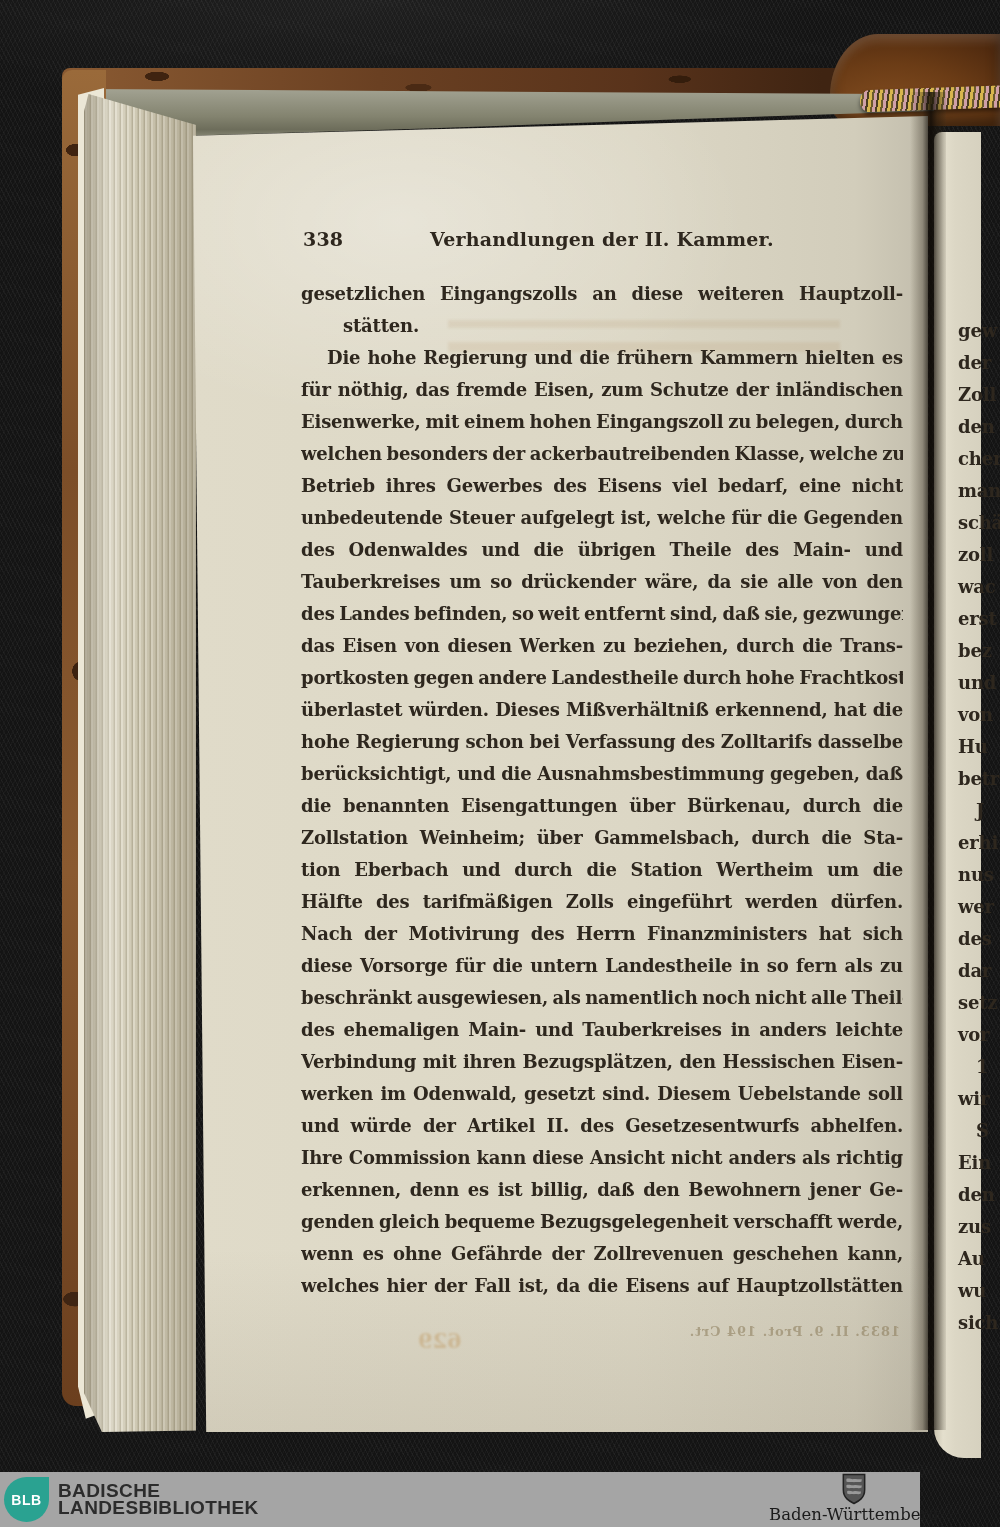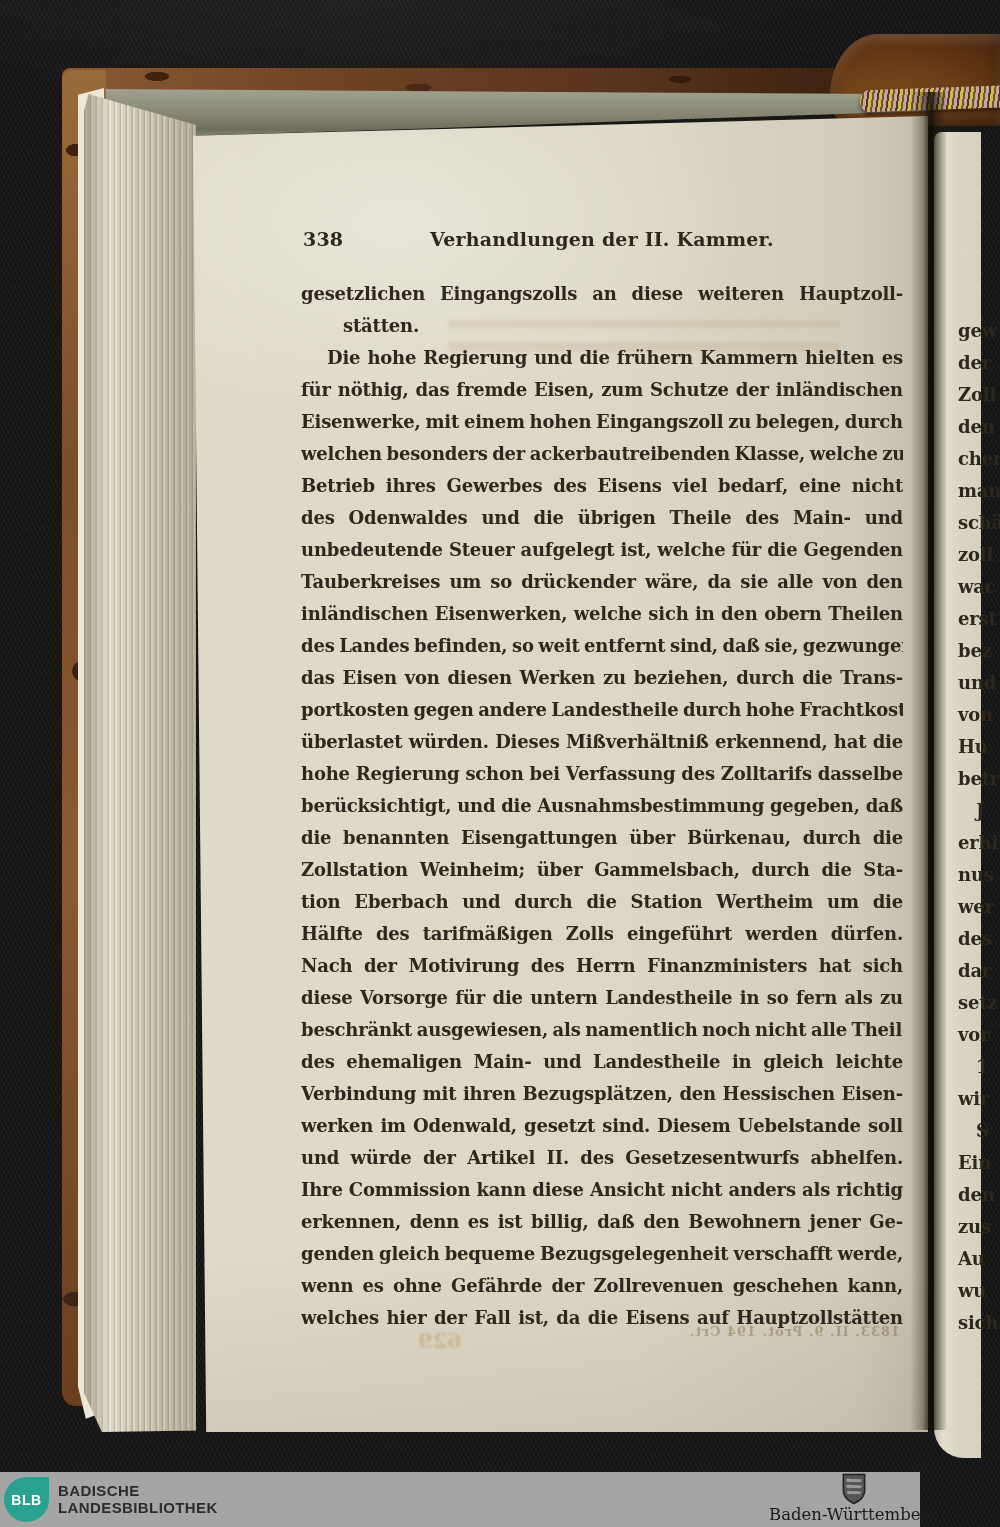--- a/index.html
+++ b/index.html
@@ -79,21 +79,21 @@
     color:#8a7a58;opacity:0.55;transform:scaleX(-1);filter:blur(0.6px);letter-spacing:1px;}
   .ghost-mark{position:absolute;left:225px;top:1212px;font-size:21px;font-weight:700;
     color:#bb8d4d;opacity:0.38;transform:scaleX(-1);filter:blur(1px);}
 
   
   .footer{left:0;top:1472px;width:920px;height:55px;z-index:10;background:#a5a5a5;
     font-family:"Liberation Sans", sans-serif;}
   .blb-logo{position:absolute;left:4px;top:5px;width:45px;height:45px;background:#2aa291;
     border-radius:50% 0 50% 50%;display:flex;align-items:center;justify-content:center;}
   .blb-logo span{color:#ffffff;font-weight:700;font-size:14px;letter-spacing:0.5px;}
-  .blb-name{position:absolute;left:58px;top:10px;color:#2c2c2c;font-weight:700;font-size:15px;
+  .blb-name{position:absolute;left:58px;top:10px;color:#2c2c2c;font-weight:700;font-size:19px;
     letter-spacing:0.4px;line-height:17px;}
   .bw-mark{position:absolute;right:0px;top:1px;width:132px;display:flex;flex-direction:column;
     align-items:center;}
   .bw-mark .state{font-family:"DejaVu Serif", serif;font-size:16.5px;color:#1b1b1b;margin-top:0px;
     white-space:nowrap;}
 </style>
 </head>
 <body>
 
 <div class="screen">
@@ -113,38 +113,37 @@
     </div>
     <div class="smudge1"></div>
     <div class="body-text">
         <div class="tl">gesetzlichen Eingangszolls an diese weiteren Hauptzoll-</div>
         <div class="tl pend">stätten.</div>
         <div class="tl ind">Die hohe Regierung und die frühern Kammern hielten es</div>
         <div class="tl">für nöthig, das fremde Eisen, zum Schutze der inländischen</div>
         <div class="tl">Eisenwerke, mit einem hohen Eingangszoll zu belegen, durch</div>
         <div class="tl">welchen besonders der ackerbautreibenden Klasse, welche zum</div>
         <div class="tl">Betrieb ihres Gewerbes des Eisens viel bedarf, eine nicht</div>
+        <div class="tl">unbedeutende Steuer aufgelegt ist, welche für die Gegenden</div>
         <div class="tl">des Odenwaldes und die übrigen Theile des Main- und</div>
-        <div class="tl">unbedeutende Steuer aufgelegt ist, welche für die Gegenden</div>
         <div class="tl">Tauberkreises um so drückender wäre, da sie alle von den</div>
-        <div class="tl">inländischen Eisenwerken, welche sich in den obern Theilen</div>
         <div class="tl">des Landes befinden, so weit entfernt sind, daß sie, gezwungen</div>
         <div class="tl">das Eisen von diesen Werken zu beziehen, durch die Trans-</div>
         <div class="tl">portkosten gegen andere Landestheile durch hohe Frachtkosten</div>
         <div class="tl">überlastet würden. Dieses Mißverhältniß erkennend, hat die</div>
         <div class="tl">hohe Regierung schon bei Verfassung des Zolltarifs dasselbe</div>
         <div class="tl">berücksichtigt, und die Ausnahmsbestimmung gegeben, daß</div>
         <div class="tl">die benannten Eisengattungen über Bürkenau, durch die</div>
         <div class="tl">Zollstation Weinheim; über Gammelsbach, durch die Sta-</div>
         <div class="tl">tion Eberbach und durch die Station Wertheim um die</div>
         <div class="tl">Hälfte des tarifmäßigen Zolls eingeführt werden dürfen.</div>
         <div class="tl">Nach der Motivirung des Herrn Finanzministers hat sich</div>
         <div class="tl">diese Vorsorge für die untern Landestheile in so fern als zu</div>
         <div class="tl">beschränkt ausgewiesen, als namentlich noch nicht alle Theile</div>
-        <div class="tl">des ehemaligen Main- und Landestheile in gleich leichte</div>
+        <div class="tl">des ehemaligen Main- und Tauberkreises in anders leichte</div>
         <div class="tl">Verbindung mit ihren Bezugsplätzen, den Hessischen Eisen-</div>
         <div class="tl">werken im Odenwald, gesetzt sind. Diesem Uebelstande soll</div>
         <div class="tl">und würde der Artikel II. des Gesetzesentwurfs abhelfen.</div>
         <div class="tl">Ihre Commission kann diese Ansicht nicht anders als richtig</div>
         <div class="tl">erkennen, denn es ist billig, daß den Bewohnern jener Ge-</div>
         <div class="tl">genden gleich bequeme Bezugsgelegenheit verschafft werde,</div>
         <div class="tl">wenn es ohne Gefährde der Zollrevenuen geschehen kann,</div>
         <div class="tl">welches hier der Fall ist, da die Eisens auf Hauptzollstätten</div>
       </div>
     <div class="ghost-imprint">1833. II. 9. Prot. 194 Crt.</div>

